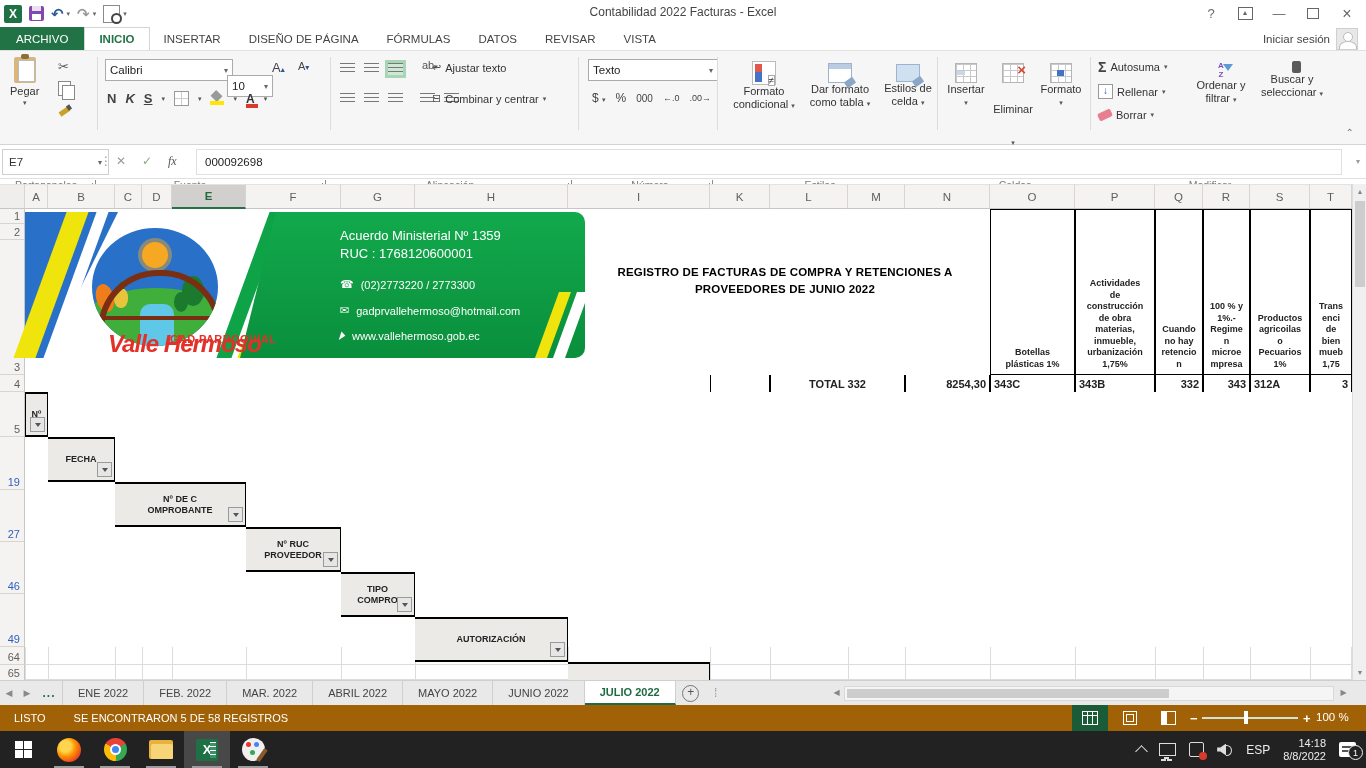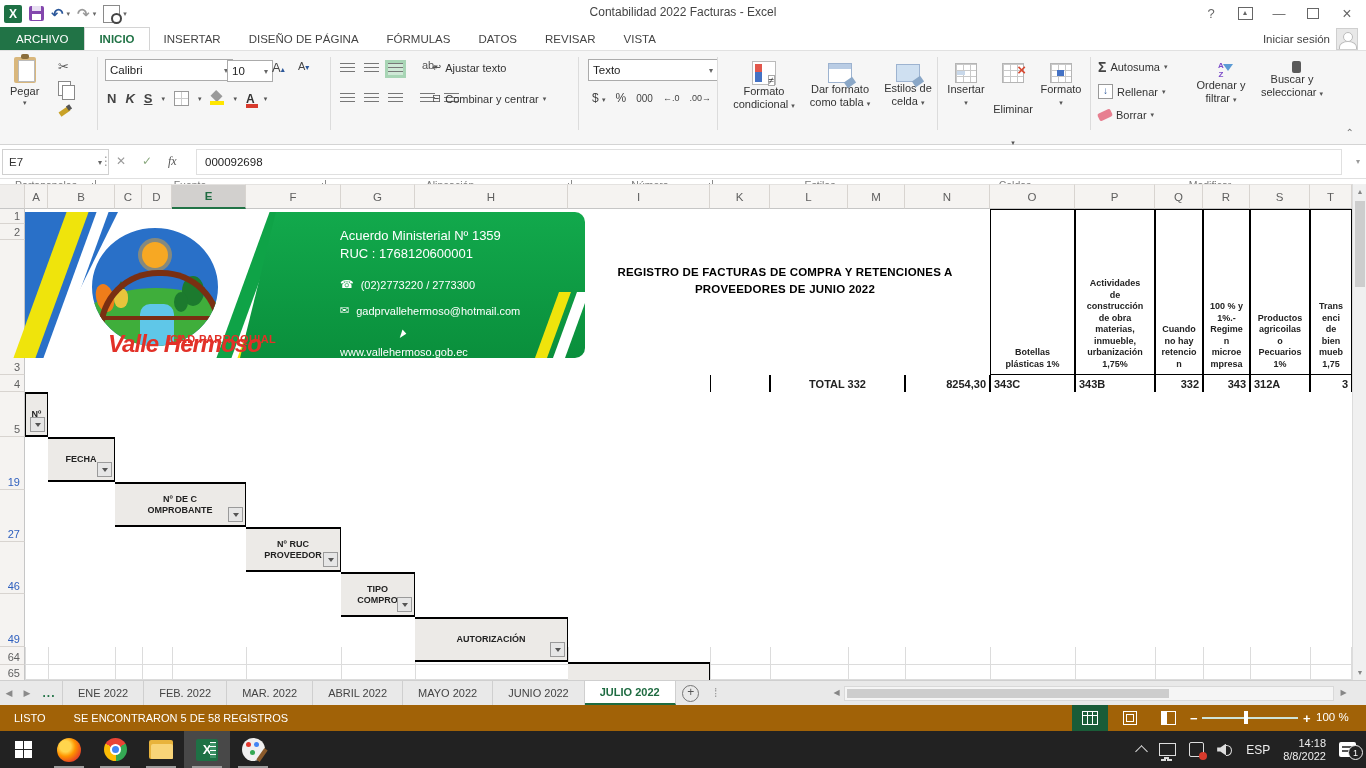--- a/index.html
+++ b/index.html
@@ -286,21 +286,21 @@
       <div class="brushic"></div>
     </div>
     <div class="grplabel" style="left:6px;top:128px;width:80px;">Portapapeles</div>
     <div class="launch" style="left:86px;top:129px;"></div>
     <div class="gsep" style="left:97px;"></div>
 
     <div class="combo" style="left:105px;top:8px;width:118px;">
       <span>Calibri</span>
         <span class="dn">▾</span>
     </div>
-    <div class="combo" style="left:227px;top:9px;width:36px;">
+    <div class="combo" style="left:227px;top:24px;width:36px;">
       <span>10</span>
         <span class="dn">▾</span>
     </div>
     <div class="abs" style="left:272px;top:9px;font-size:13px;color:#444;">A<span style="font-size:8px;color:#2b579a;">▴</span></div>
     <div class="abs" style="left:298px;top:9px;font-size:11px;color:#444;">A<span style="font-size:8px;color:#2b579a;">▾</span></div>
     <div class="fbtnrow" style="left:107px;top:40px;">
       <span class="bold-n">N</span>
       <span class="ital-k">K</span>
       <span class="und-s">S</span>
       <span class="dna">▾</span>
@@ -634,21 +634,21 @@
     <div class="gp-l1">Acuerdo Ministerial Nº 1359</div>
     <div class="gp-l2">RUC : 1768120600001</div>
     <div class="gp-c" style="top:66px;">
         <span class="gp-ic">☎</span>
         <span>(02)2773220 / 2773300</span>
       </div>
     <div class="gp-c" style="top:92px;">
         <span class="gp-ic">✉</span>
         <span>gadprvallehermoso@hotmail.com</span>
       </div>
-    <div class="gp-c" style="top:118px;flex-direction:column;">
+    <div class="gp-c" style="top:118px;">
         <span class="cursor-ic"></span>
         <span>www.vallehermoso.gob.ec</span>
       </div>
     <div class="pstripe" style="right:26px;bottom:0;width:12px;height:66px;background:#efe40c;"></div>
     <div class="pstripe" style="right:8px;bottom:0;width:12px;height:66px;background:#fff;"></div>
   </div>
   <div class="logo">
     <div class="circ">
       <div class="sun"></div>
       <div class="hill"></div>

